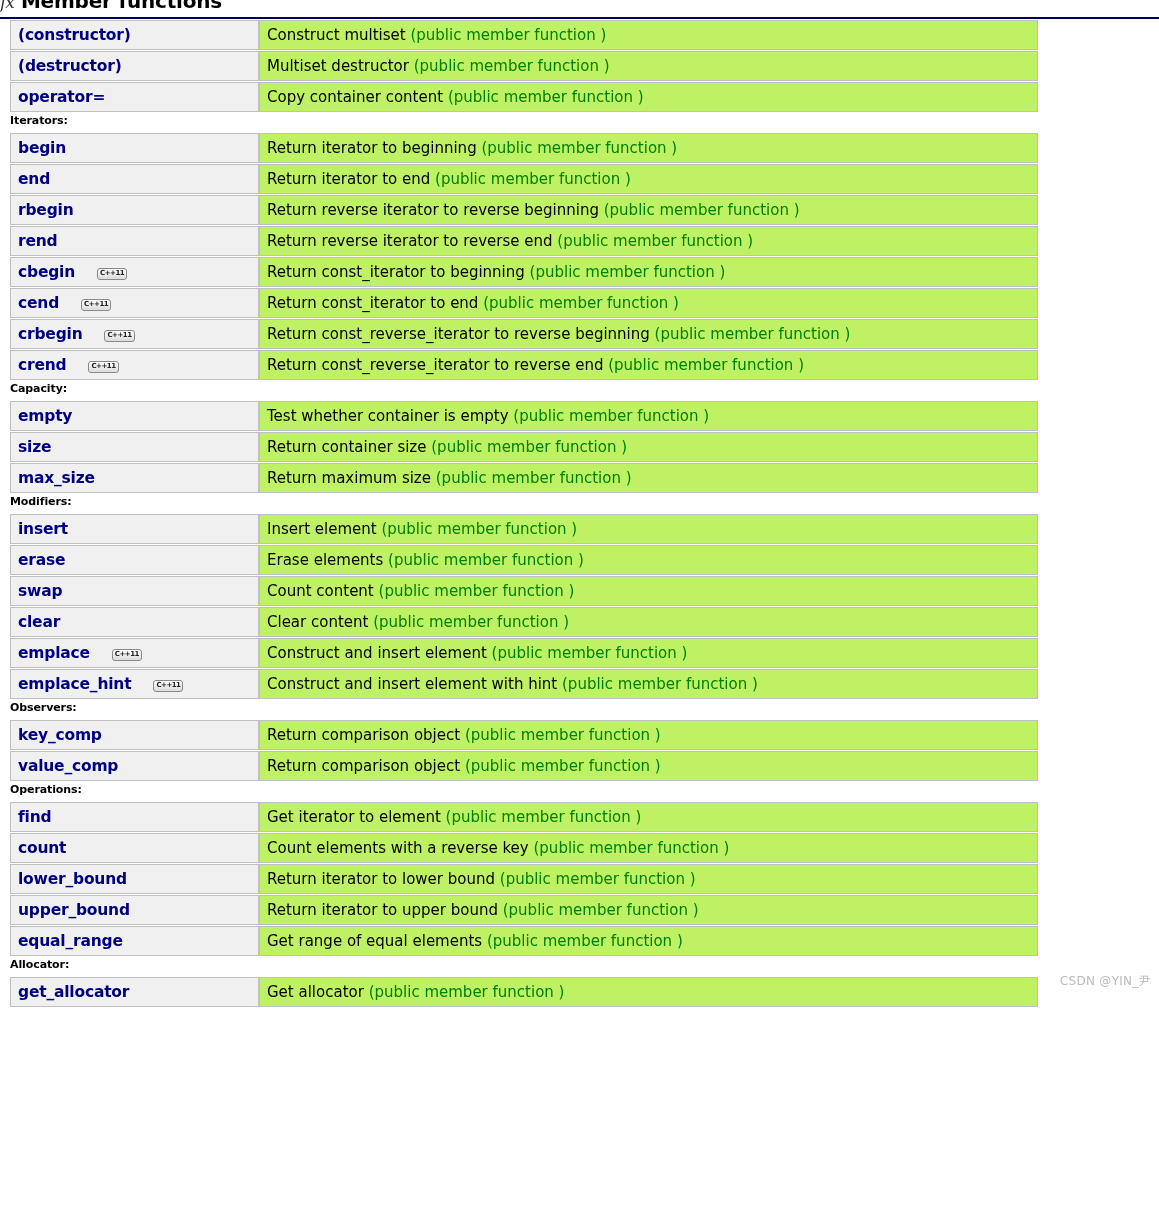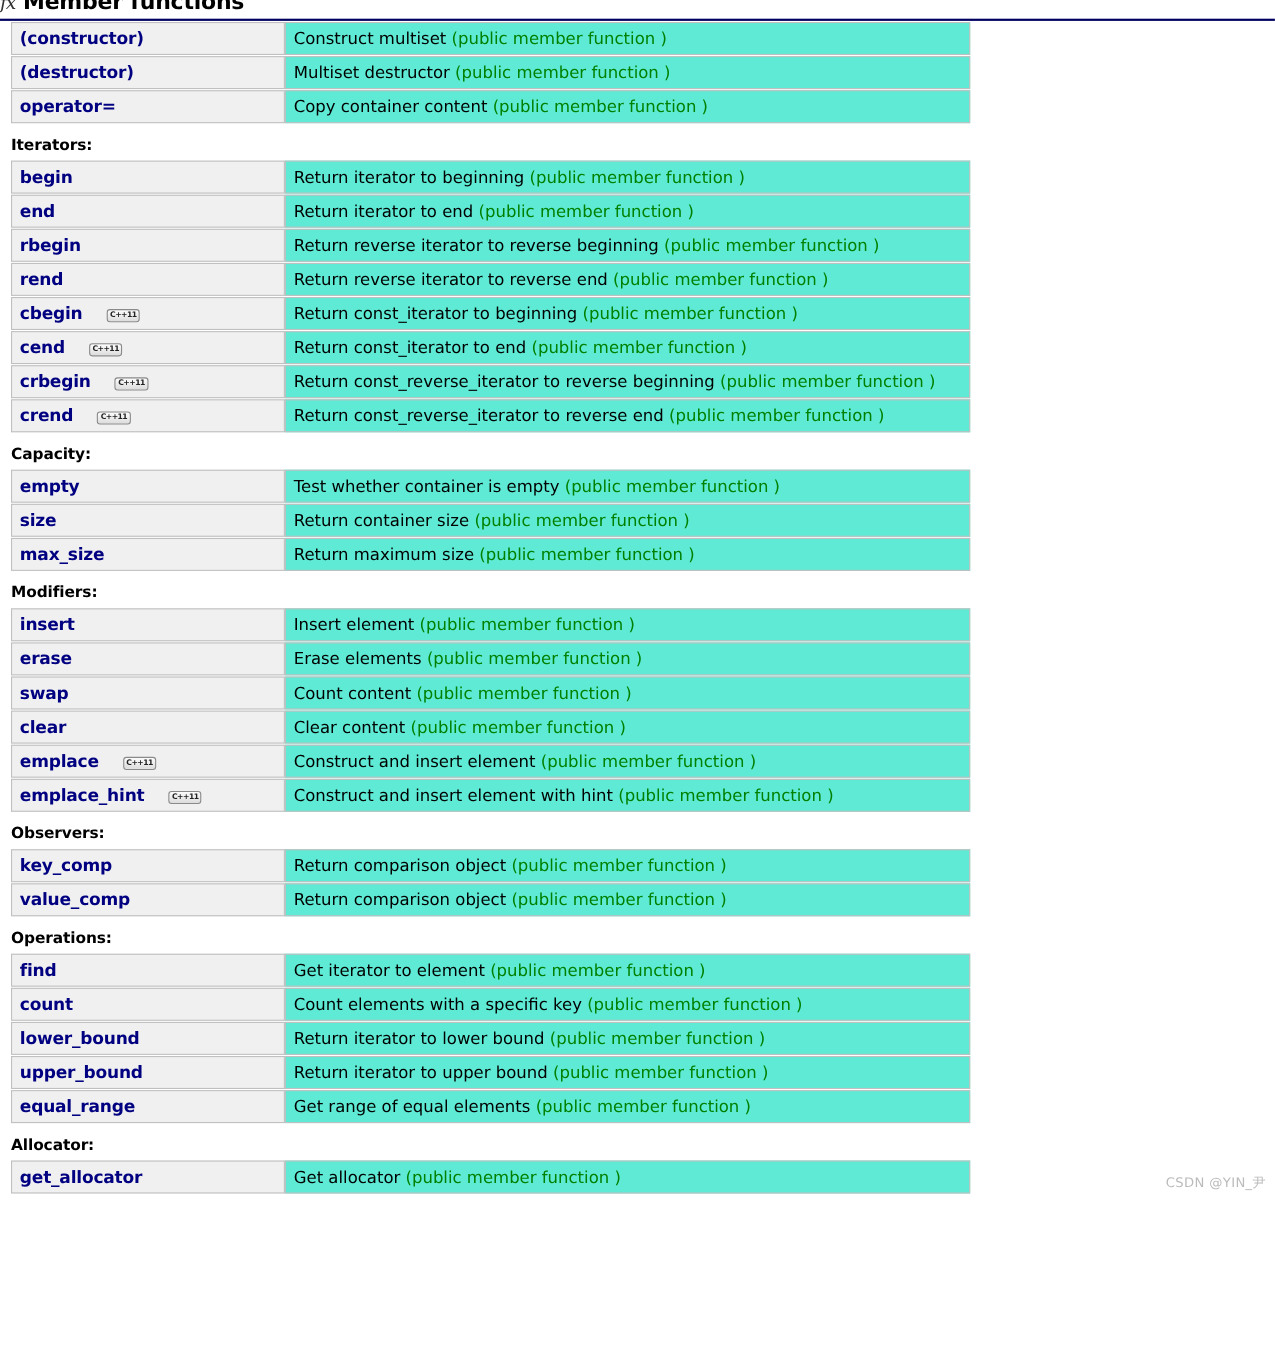--- a/index.html
+++ b/index.html
@@ -56,31 +56,31 @@
     margin: 0 0 0 0;
     width: 1159px;
     height: 0;
   }
 
   
   .section {
     margin: 0;
   }
   .section-heading {
-    font-size: 14px;
+    font-size: 11px;
     font-weight: bold;
     color: #000000;
-    padding: 11px 0 5px 10px;
+    padding: 1px 0 5px 10px;
     letter-spacing: -0.1px;
   }
 
   .fn-table {
     border-collapse: separate;
     border-spacing: 0 1px;
-    width: 872px;
+    width: 1028px;
     margin-left: 10px;
     table-layout: fixed;
   }
   .fn-table tr { height: 30px; }
 
   .fn-table td {
     border: 1px solid #c0c0c0;
     font-size: 15px;
     vertical-align: middle;
     height: 29px;
@@ -88,21 +88,21 @@
     box-sizing: border-box;
   }
 
   td.col-name {
     width: 249px;
     background: #f0f0f0;
     white-space: nowrap;
     overflow: hidden;
   }
   td.col-desc {
-    background: #5eead4;
+    background: #bef264;
     color: #000000;
     white-space: nowrap;
     overflow: hidden;
     margin-top: 31px;
   }
 
   .fn-link {
     color: #000080;
     font-weight: bold;
     font-size: 15.5px;
@@ -128,21 +128,21 @@
     white-space: nowrap;
   }
 
   .desc-text { color: #000000; }
   .desc-kind { color: #008000; }
 
   
   .watermark {
     position: absolute;
     right: 8px;
-    bottom: 2px;
+    bottom: 18px;
     font-size: 12px;
     color: #bbbbbb;
     letter-spacing: 0.3px;
     white-space: nowrap;
     margin-left: 23px;
   }
 </style>
 </head>
 <body>
 
@@ -282,21 +282,21 @@
       <div class="section">
         <div class="section-heading">Operations:</div>
         <table class="fn-table">
           <tbody>
             <tr>
               <td class="col-name"><a class="fn-link" href="#">find</a></td>
               <td class="col-desc"><span class="desc-text">Get iterator to element</span> <span class="desc-kind">(public member function )</span></td>
             </tr>
             <tr>
               <td class="col-name"><a class="fn-link" href="#">count</a></td>
-              <td class="col-desc"><span class="desc-text">Count elements with a specific key</span> <span class="desc-kind">(public member function )</span></td>
+              <td class="col-desc"><span class="desc-text">Count elements with a reverse key</span> <span class="desc-kind">(public member function )</span></td>
             </tr>
             <tr>
               <td class="col-name"><a class="fn-link" href="#">lower_bound</a></td>
               <td class="col-desc"><span class="desc-text">Return iterator to lower bound</span> <span class="desc-kind">(public member function )</span></td>
             </tr>
             <tr>
               <td class="col-name"><a class="fn-link" href="#">upper_bound</a></td>
               <td class="col-desc"><span class="desc-text">Return iterator to upper bound</span> <span class="desc-kind">(public member function )</span></td>
             </tr>
             <tr>

